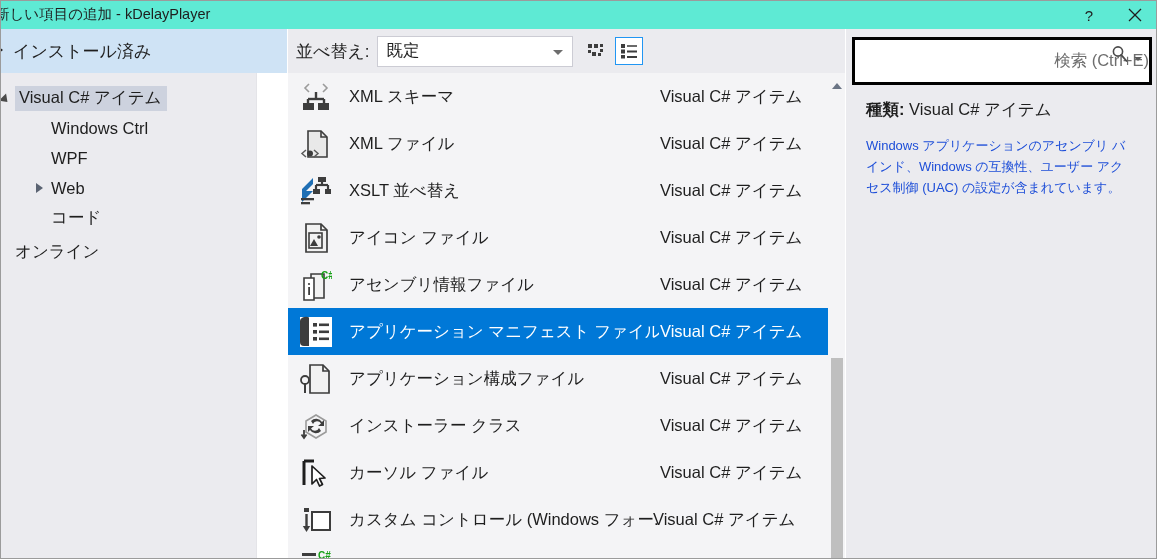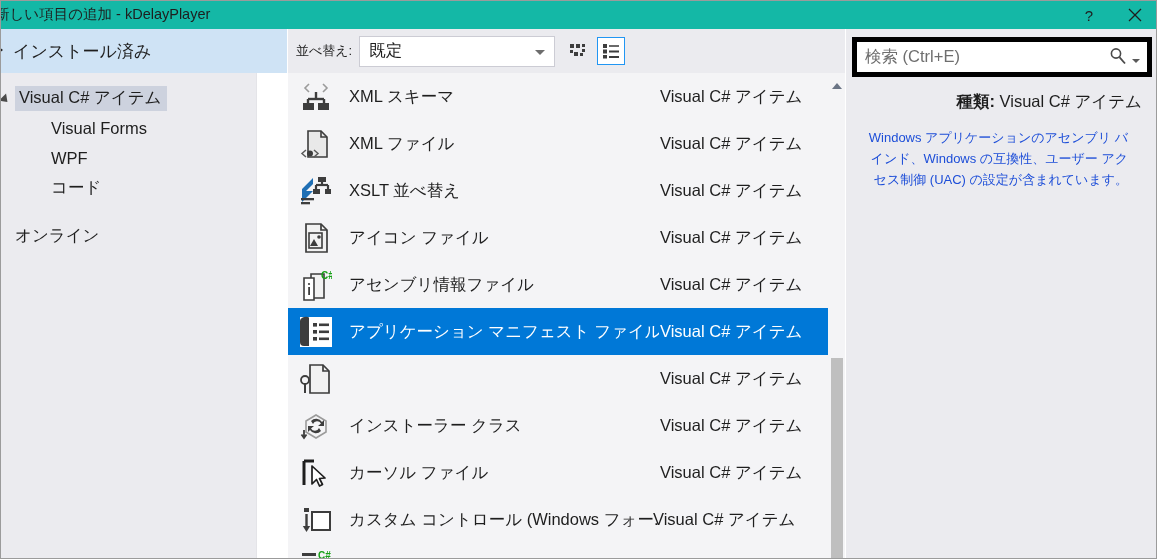--- a/index.html
+++ b/index.html
@@ -14,21 +14,21 @@
     width: 1157px; height: 559px;
     background: #ffffff;
     border: 1px solid #9b9b9b;
     overflow: hidden;
   }
 
   
   .titlebar {
     position: absolute; left: 0; top: 0;
     width: 1157px; height: 28px;
-    background: #14b8a6;
+    background: #5eead4;
     display: flex; align-items: center;
   }
   .title-text {
     position: absolute; left: -6px; top: 4px;
     font-size: 14.5px; color: #1e1e1e;
     white-space: nowrap;
   }
   .title-buttons {
     position: absolute; right: 0; top: 0;
     display: flex; height: 28px;
@@ -102,32 +102,32 @@
     border-left: 7px solid #5a6372;
   }
   .tree-row.level1 { padding-left: 14px; }
   .tree-row.level1 .expander { left: -4px; }
   .tree-row.level2 { padding-left: 50px; }
   .tree-row.level2 .expander { left: 30px; }
   .tree-row.sel-node .node-label {
     background: #cdd2de;
     padding: 1px 6px 2px 4px;
   }
-  .tree-row.online { padding-left: 14px; margin-top: 18px; }
+  .tree-row.online { padding-left: 14px; margin-top: 4px; }
 
   
   .toolbar {
     position: absolute; left: 287px; top: 28px;
     width: 557px; height: 44px;
     background: #ebebef;
     display: flex; align-items: center;
   }
   .sort-label {
     margin-left: 8px;
-    font-size: 13px; color: #1e1e1e;
+    font-size: 17px; color: #1e1e1e;
     white-space: nowrap;
   }
   .sort-combo {
     position: relative;
     margin-left: 7px;
     width: 196px; height: 31px;
     background: #ffffff;
     border: 1px solid #ccccd4;
     display: flex; align-items: center;
   }
@@ -217,45 +217,44 @@
 
   
   .right-panel {
     position: absolute; left: 845px; top: 28px;
     width: 312px; height: 531px;
     background: #ebebef;
   }
   .search-box {
     position: relative;
     margin: 8px 6px 0 6px;
-    height: 40px;
+    height: 48px;
     background: #ffffff;
-    border: 5px solid #000000;
-    display: flex; align-items: center;
+    border: 3px solid #000000;
+    display: flex; align-items: center; justify-content: flex-end;
   }
   .search-placeholder {
     margin-left: 8px;
     font-size: 16.5px; color: #6e6e6e;
     white-space: nowrap;
   }
   .search-icons {
     position: absolute; right: 7px; top: 5px;
     display: flex; align-items: center;
   }
   .search-caret {
     margin-left: 5px;
     width: 0; height: 0;
     border-left: 4px solid transparent;
     border-right: 4px solid transparent;
     border-top: 4px solid #5a5a5a;
     transform: translateY(5px);
   }
   .detail {
     padding: 14px 16px 0 20px;
-    text-align: right;
   }
   .detail-kind {
     font-size: 16.5px; color: #1e1e1e;
     margin-bottom: 14px;
     white-space: nowrap;
   }
   .detail-kind b { font-weight: bold; }
   .detail-desc {
     font-size: 13px; color: #1d4ed8;
     line-height: 1.62;
@@ -290,27 +289,33 @@
     <div class="tree">
 
       <div class="tree-row level1 sel-node">
         <span class="expander">
             <span class="exp-open"></span>
           </span>
         <span class="node-label">Visual C# アイテム</span>
       </div>
 
       <div class="tree-row level2">
-        <span class="node-label">Visual Forms</span>
+        <span class="node-label">Windows Ctrl</span>
       </div>
 
       <div class="tree-row level2">
         <span class="node-label">WPF</span>
       </div>
 
+      <div class="tree-row level2">
+        <span class="expander">
+            <span class="exp-closed"></span>
+          </span>
+        <span class="node-label">Web</span>
+      </div>
 
 
 
       <div class="tree-row level2">
         <span class="node-label">コード</span>
       </div>
 
       <div class="tree-row online">
         <span class="node-label">オンライン</span>
       </div>
@@ -449,20 +454,21 @@
 
       <div class="item-row">
         <div class="item-icon">
           <svg width="32" height="32" viewBox="0 0 32 32">
             <path d="M10 2 H23 L29 8 V30 H10 Z" fill="#f2f2f2" stroke="#3d3d3d" stroke-width="1.7"></path>
             <path d="M23 2 V8 H29" fill="none" stroke="#3d3d3d" stroke-width="1.7"></path>
             <circle cx="5" cy="17" r="4" fill="none" stroke="#3d3d3d" stroke-width="1.8"></circle>
             <line x1="5" y1="21" x2="5" y2="30" stroke="#3d3d3d" stroke-width="2"></line>
           </svg>
         </div>
+        <span class="item-name">アプリケーション構成ファイル</span>
         <span class="item-kind">Visual C# アイテム</span>
       </div>
 
       <div class="item-row">
         <div class="item-icon">
           <svg width="32" height="32" viewBox="0 0 32 32">
             <path d="M16 5 L26 11 L26 22 L16 28 L6 22 L6 11 Z" fill="none" stroke="#9b9b9b" stroke-width="1.6"></path>
             <path d="M11 11 a7 7 0 0 1 11 1 L24 10 V16 H18 L21 13.5 a4.5 4.5 0 0 0 -8 0.5 Z" fill="#3d3d3d"></path>
             <path d="M21 21 a7 7 0 0 1 -11 -1 L8 22 V16 H14 L11 18.5 a4.5 4.5 0 0 0 8 -0.5 Z" fill="#3d3d3d"></path>
             <path d="M4 20 V27 M1.5 24.5 L4 28 L6.5 24.5" fill="none" stroke="#3d3d3d" stroke-width="1.8"></path>

